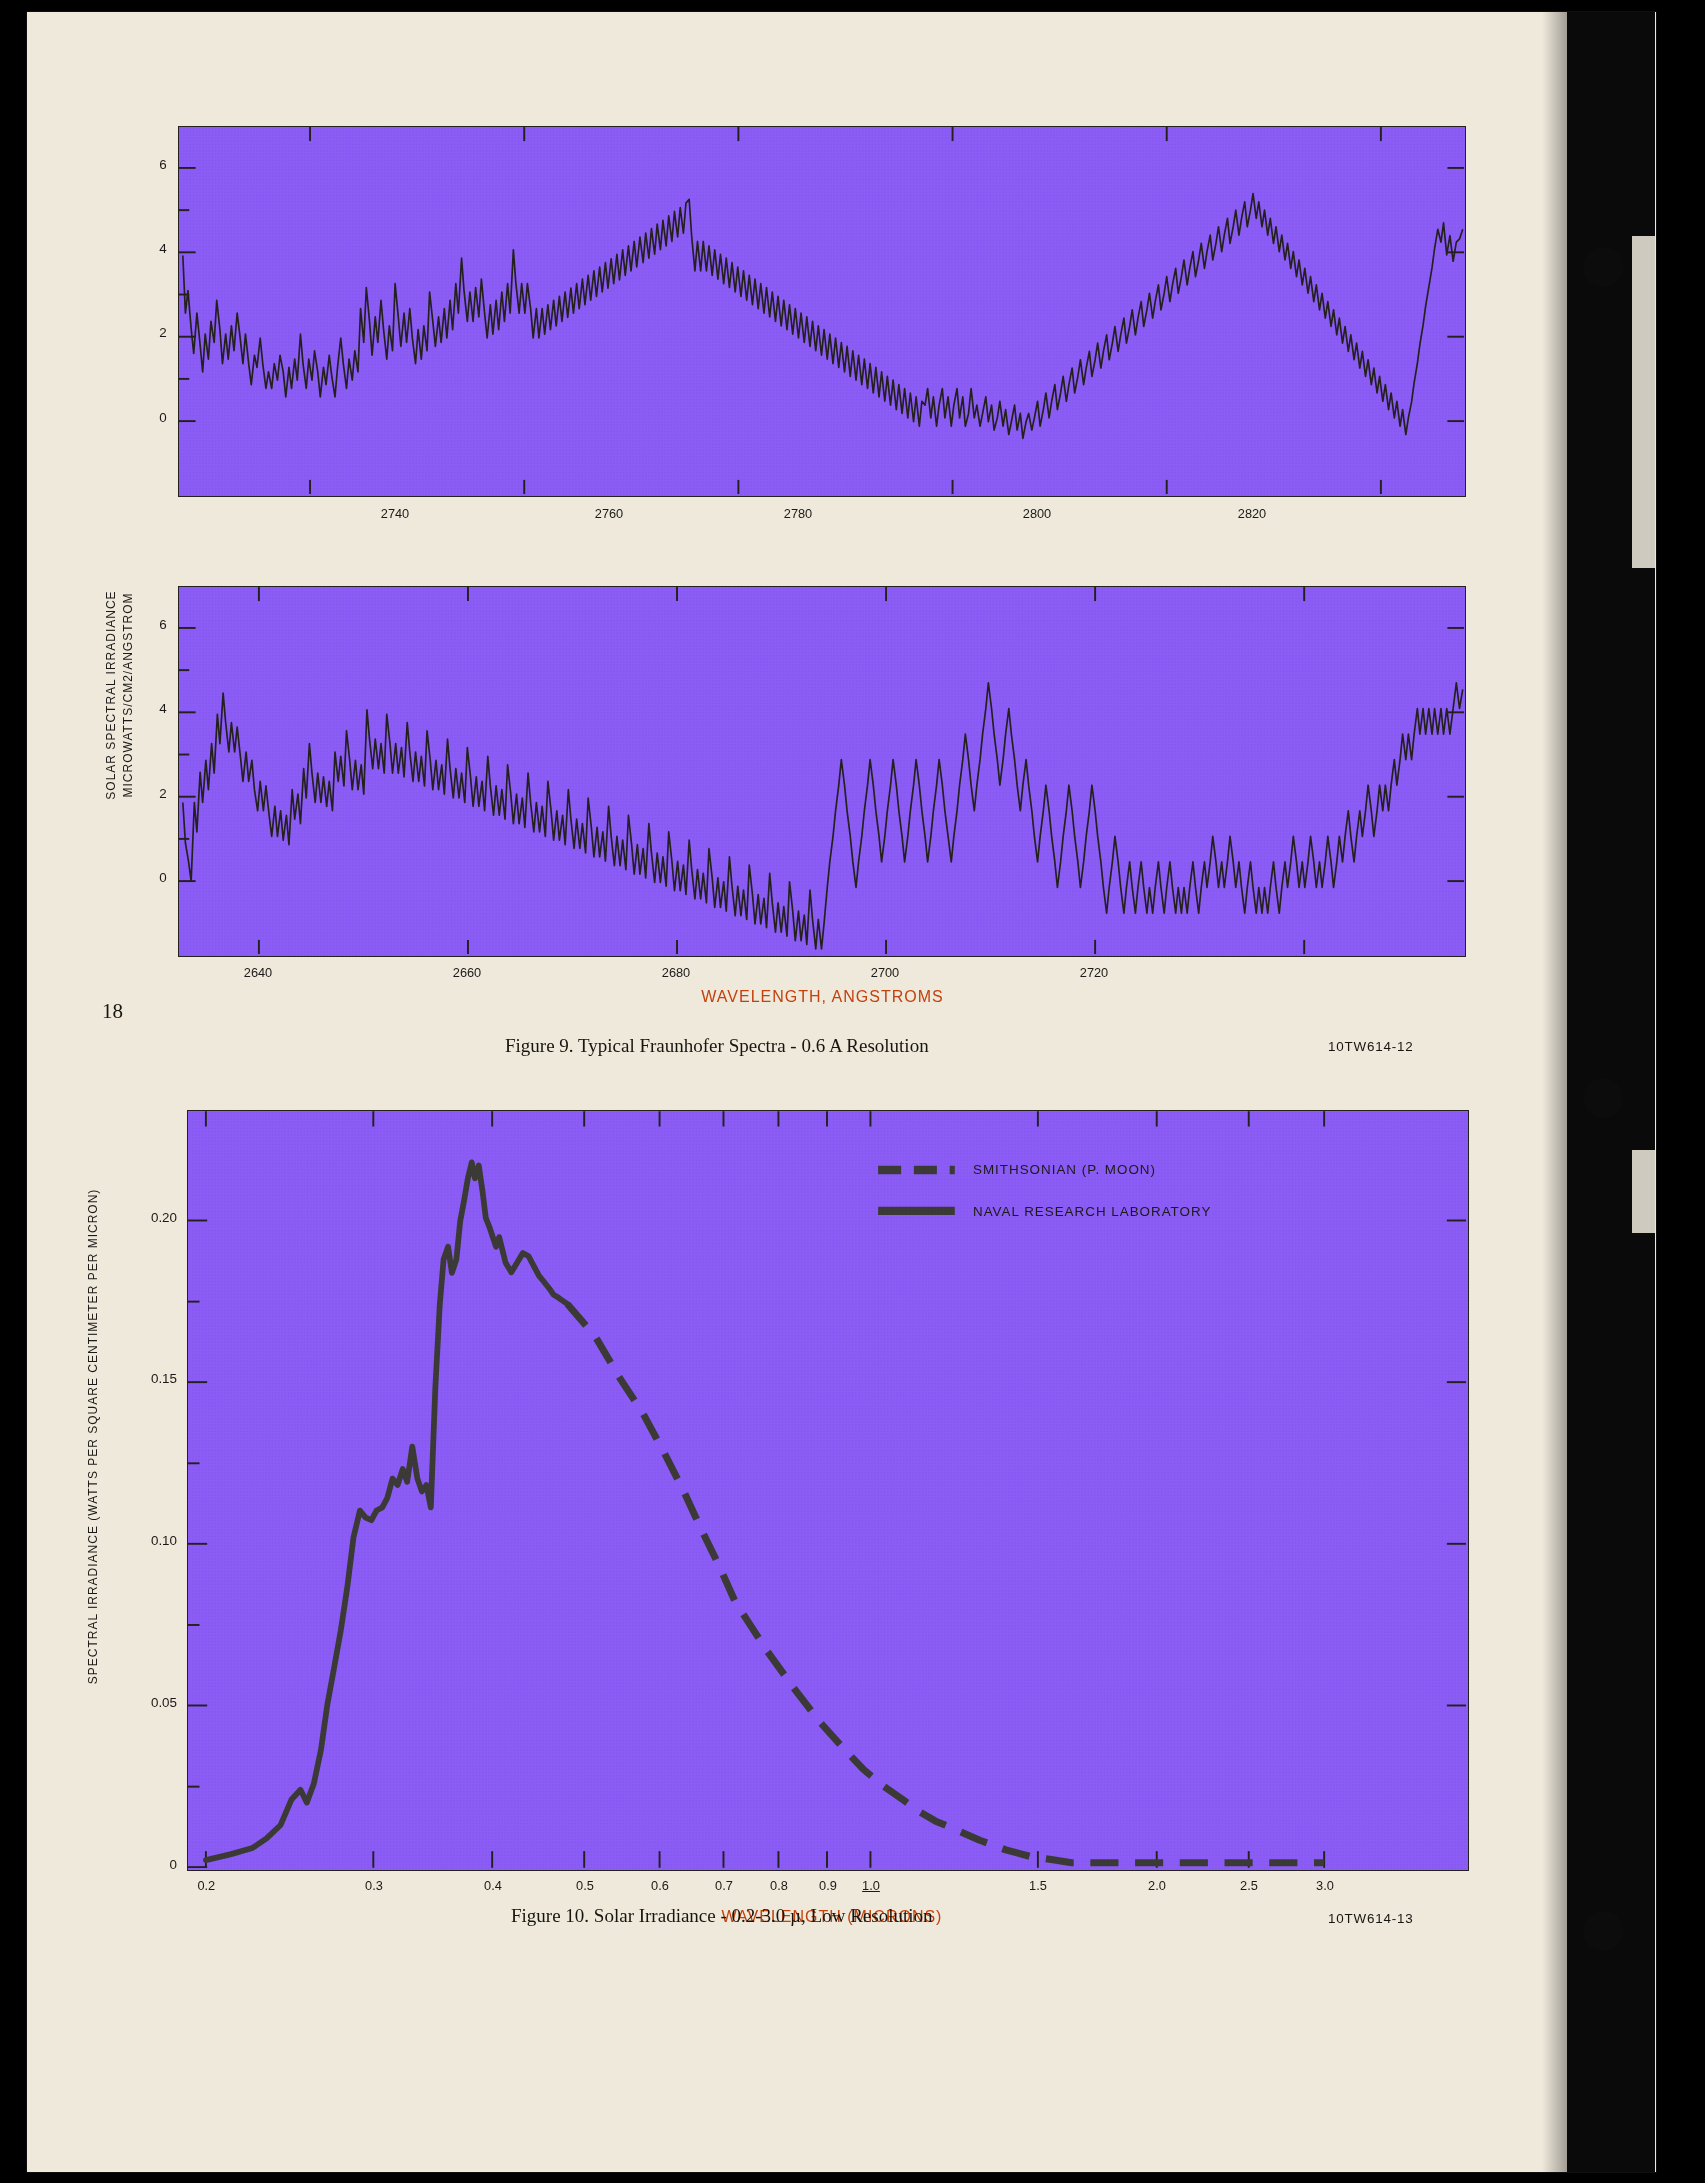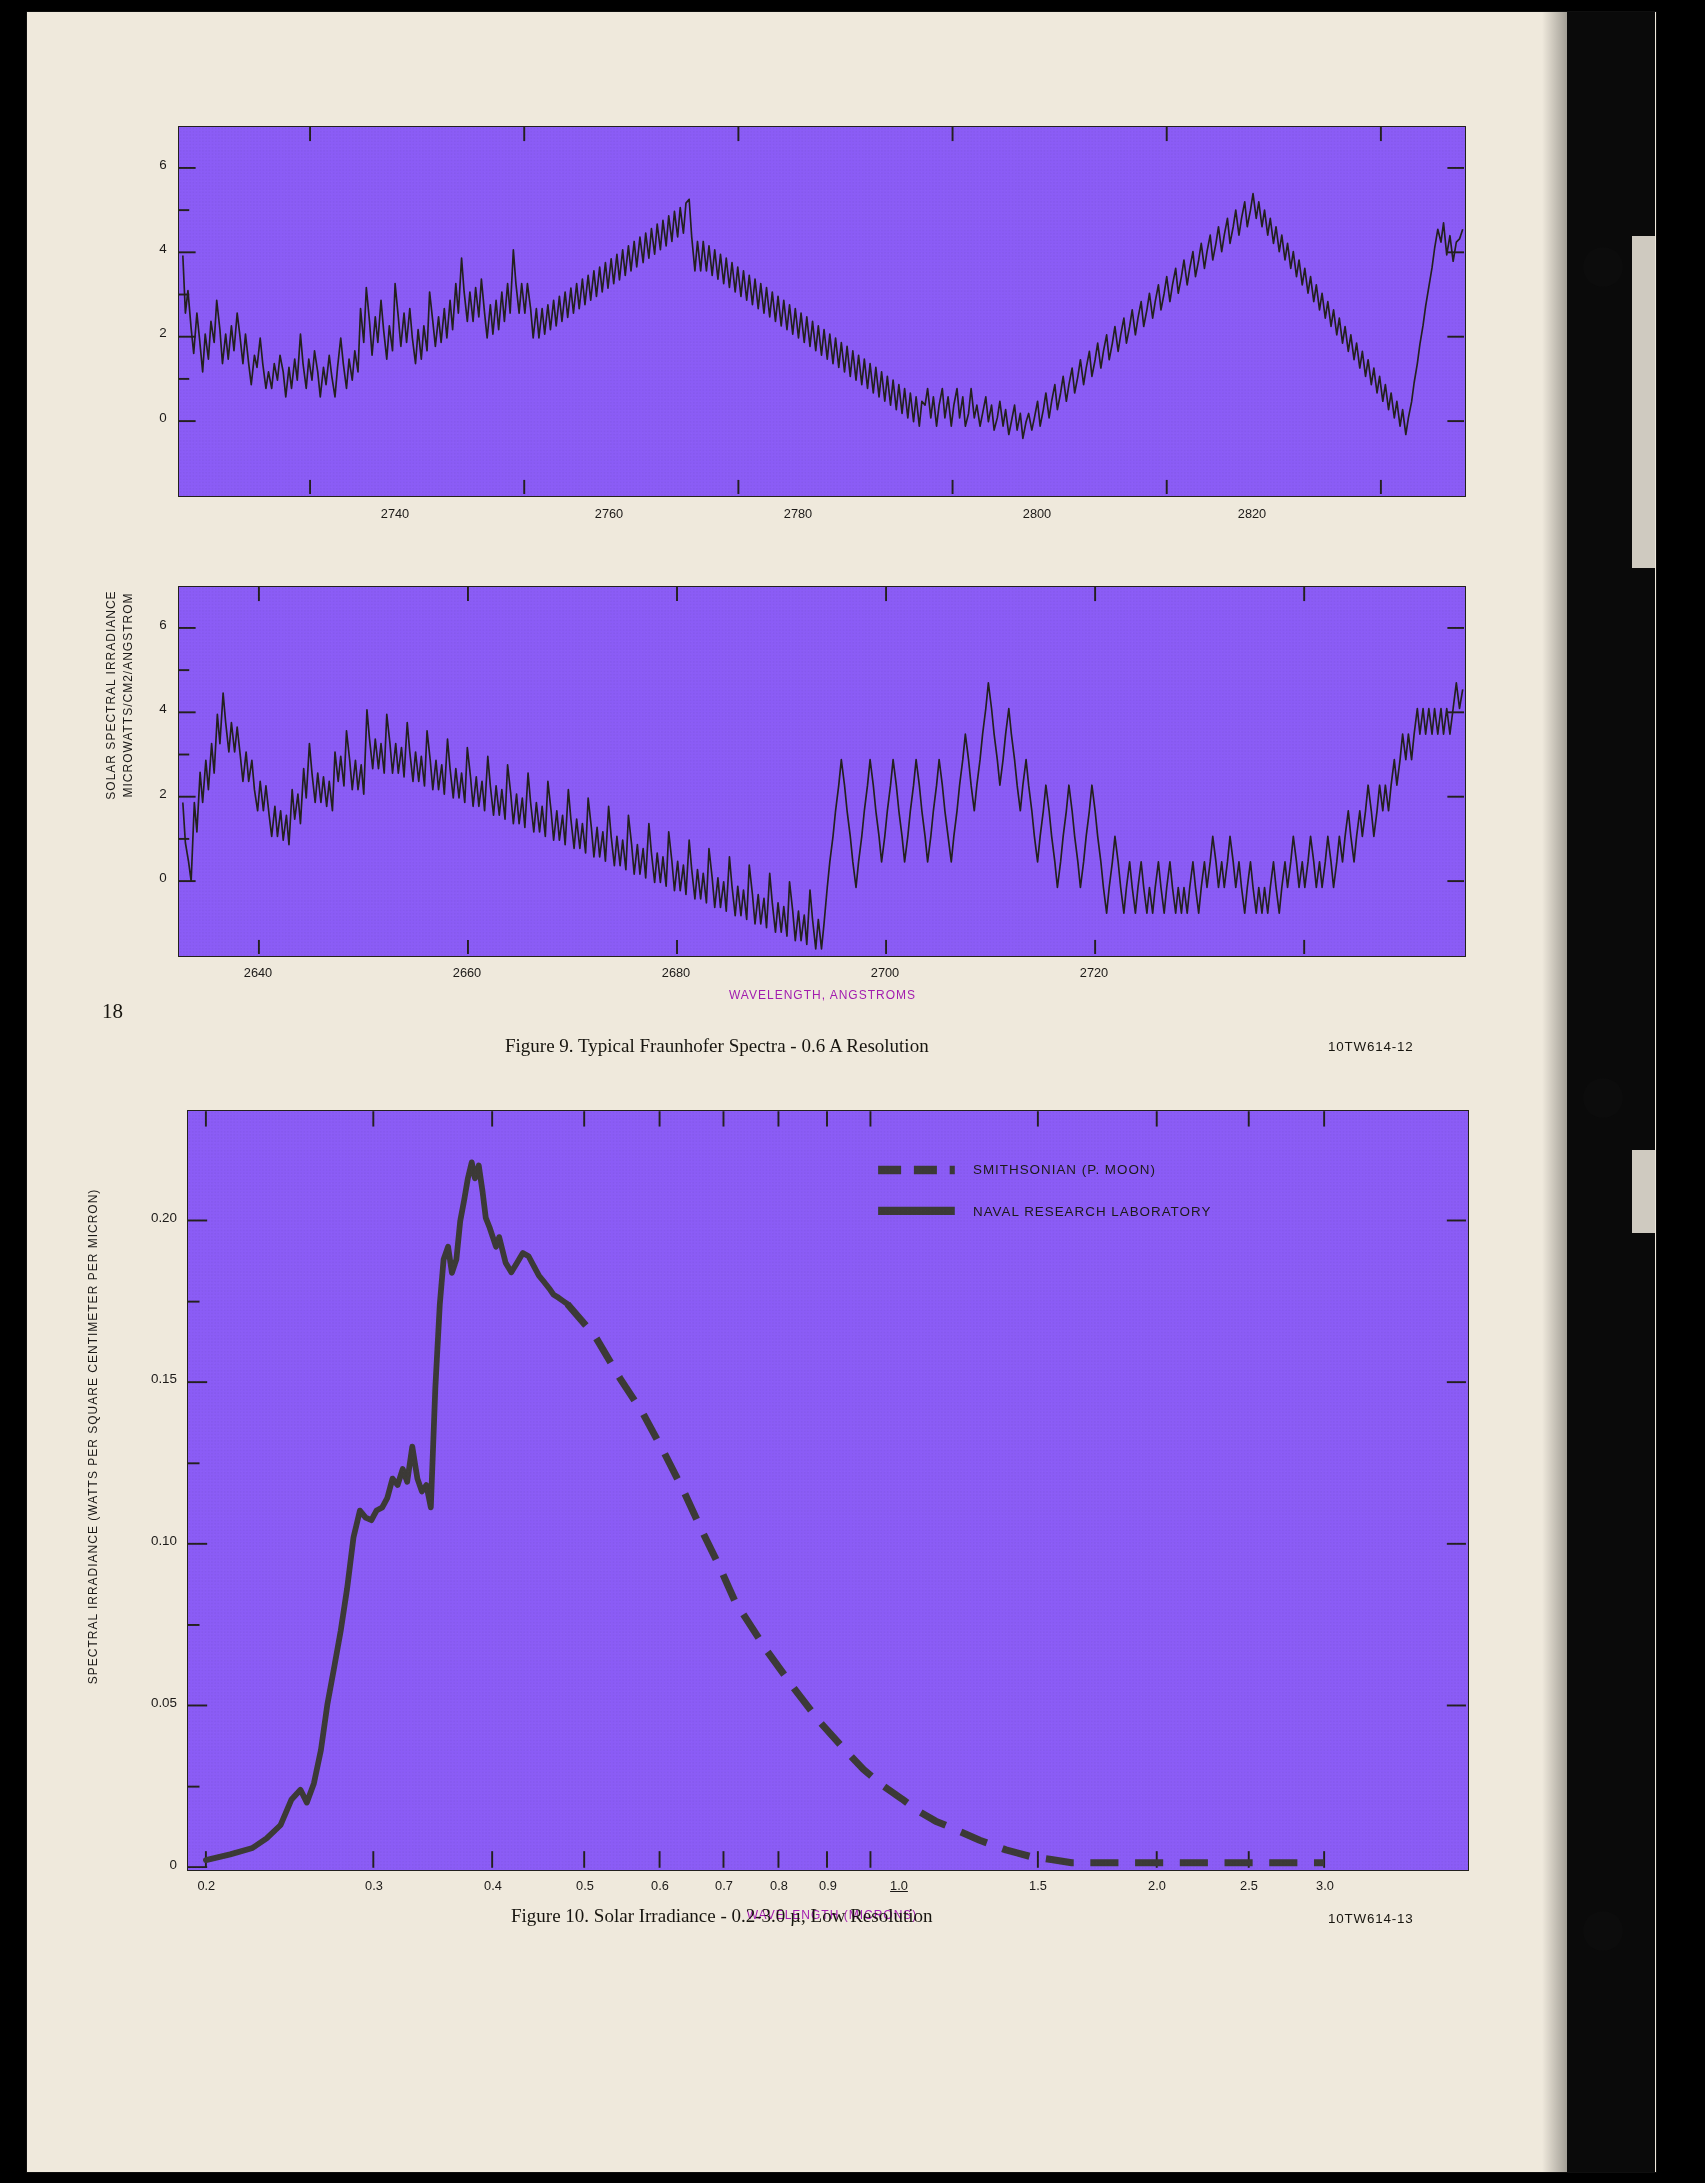--- a/index.html
+++ b/index.html
@@ -97,23 +97,23 @@
     transform: rotate(-90deg);
     transform-origin: 0 0;
     font-size: 12px;
     letter-spacing: 1px;
     color: #1c1a18;
     text-align: center;
     line-height: 16.6px;
   }
   .xaxis-title {
     position: absolute;
-    font-size: 12px;
+    font-size: 16px;
     letter-spacing: 1px;
-    color: #a21caf;
+    color: #c2410c;
     text-align: center;
     white-space: nowrap;
   }
   .fig-caption {
     position: absolute;
     font-size: 19px;
     color: #17150f;
     font-family: "Liberation Serif", serif;
     white-space: nowrap;
   }
@@ -339,21 +339,21 @@
       <div class="ytick-label" style="left:-69px; top:747px; width:59px;">0</div>
 
       <div class="xtick-label" style="left:-7.7px; top:768px; width:54px;">0.2</div>
       <div class="xtick-label" style="left:160px; top:768px; width:54px;">0.3</div>
       <div class="xtick-label" style="left:279px; top:768px; width:54px;">0.4</div>
       <div class="xtick-label" style="left:371px; top:768px; width:54px;">0.5</div>
       <div class="xtick-label" style="left:446px; top:768px; width:54px;">0.6</div>
       <div class="xtick-label" style="left:510px; top:768px; width:54px;">0.7</div>
       <div class="xtick-label" style="left:565px; top:768px; width:54px;">0.8</div>
       <div class="xtick-label" style="left:614px; top:768px; width:54px;">0.9</div>
-      <div class="xtick-label" style="left:685px; top:768px; width:54px;text-decoration:underline;">1.0</div>
+      <div class="xtick-label" style="left:657px; top:768px; width:54px;text-decoration:underline;">1.0</div>
       <div class="xtick-label" style="left:824px; top:768px; width:54px;">1.5</div>
       <div class="xtick-label" style="left:943px; top:768px; width:54px;">2.0</div>
       <div class="xtick-label" style="left:1035px; top:768px; width:54px;">2.5</div>
       <div class="xtick-label" style="left:1111px; top:768px; width:54px;">3.0</div>
 
       <div style="position:absolute; left:-101px; top:665px; width:677px; transform:rotate(-90deg); transform-origin:0 0; font-size:12px; letter-spacing:1px; color:#1c1a18; text-align:center; white-space:nowrap;">SPECTRAL IRRADIANCE (WATTS PER SQUARE CENTIMETER PER MICRON)</div>
 
       <div class="xaxis-title" style="left:447px; top:798px; width:396px;">WAVELENGTH (MICRONS)</div>
     </div>
 

